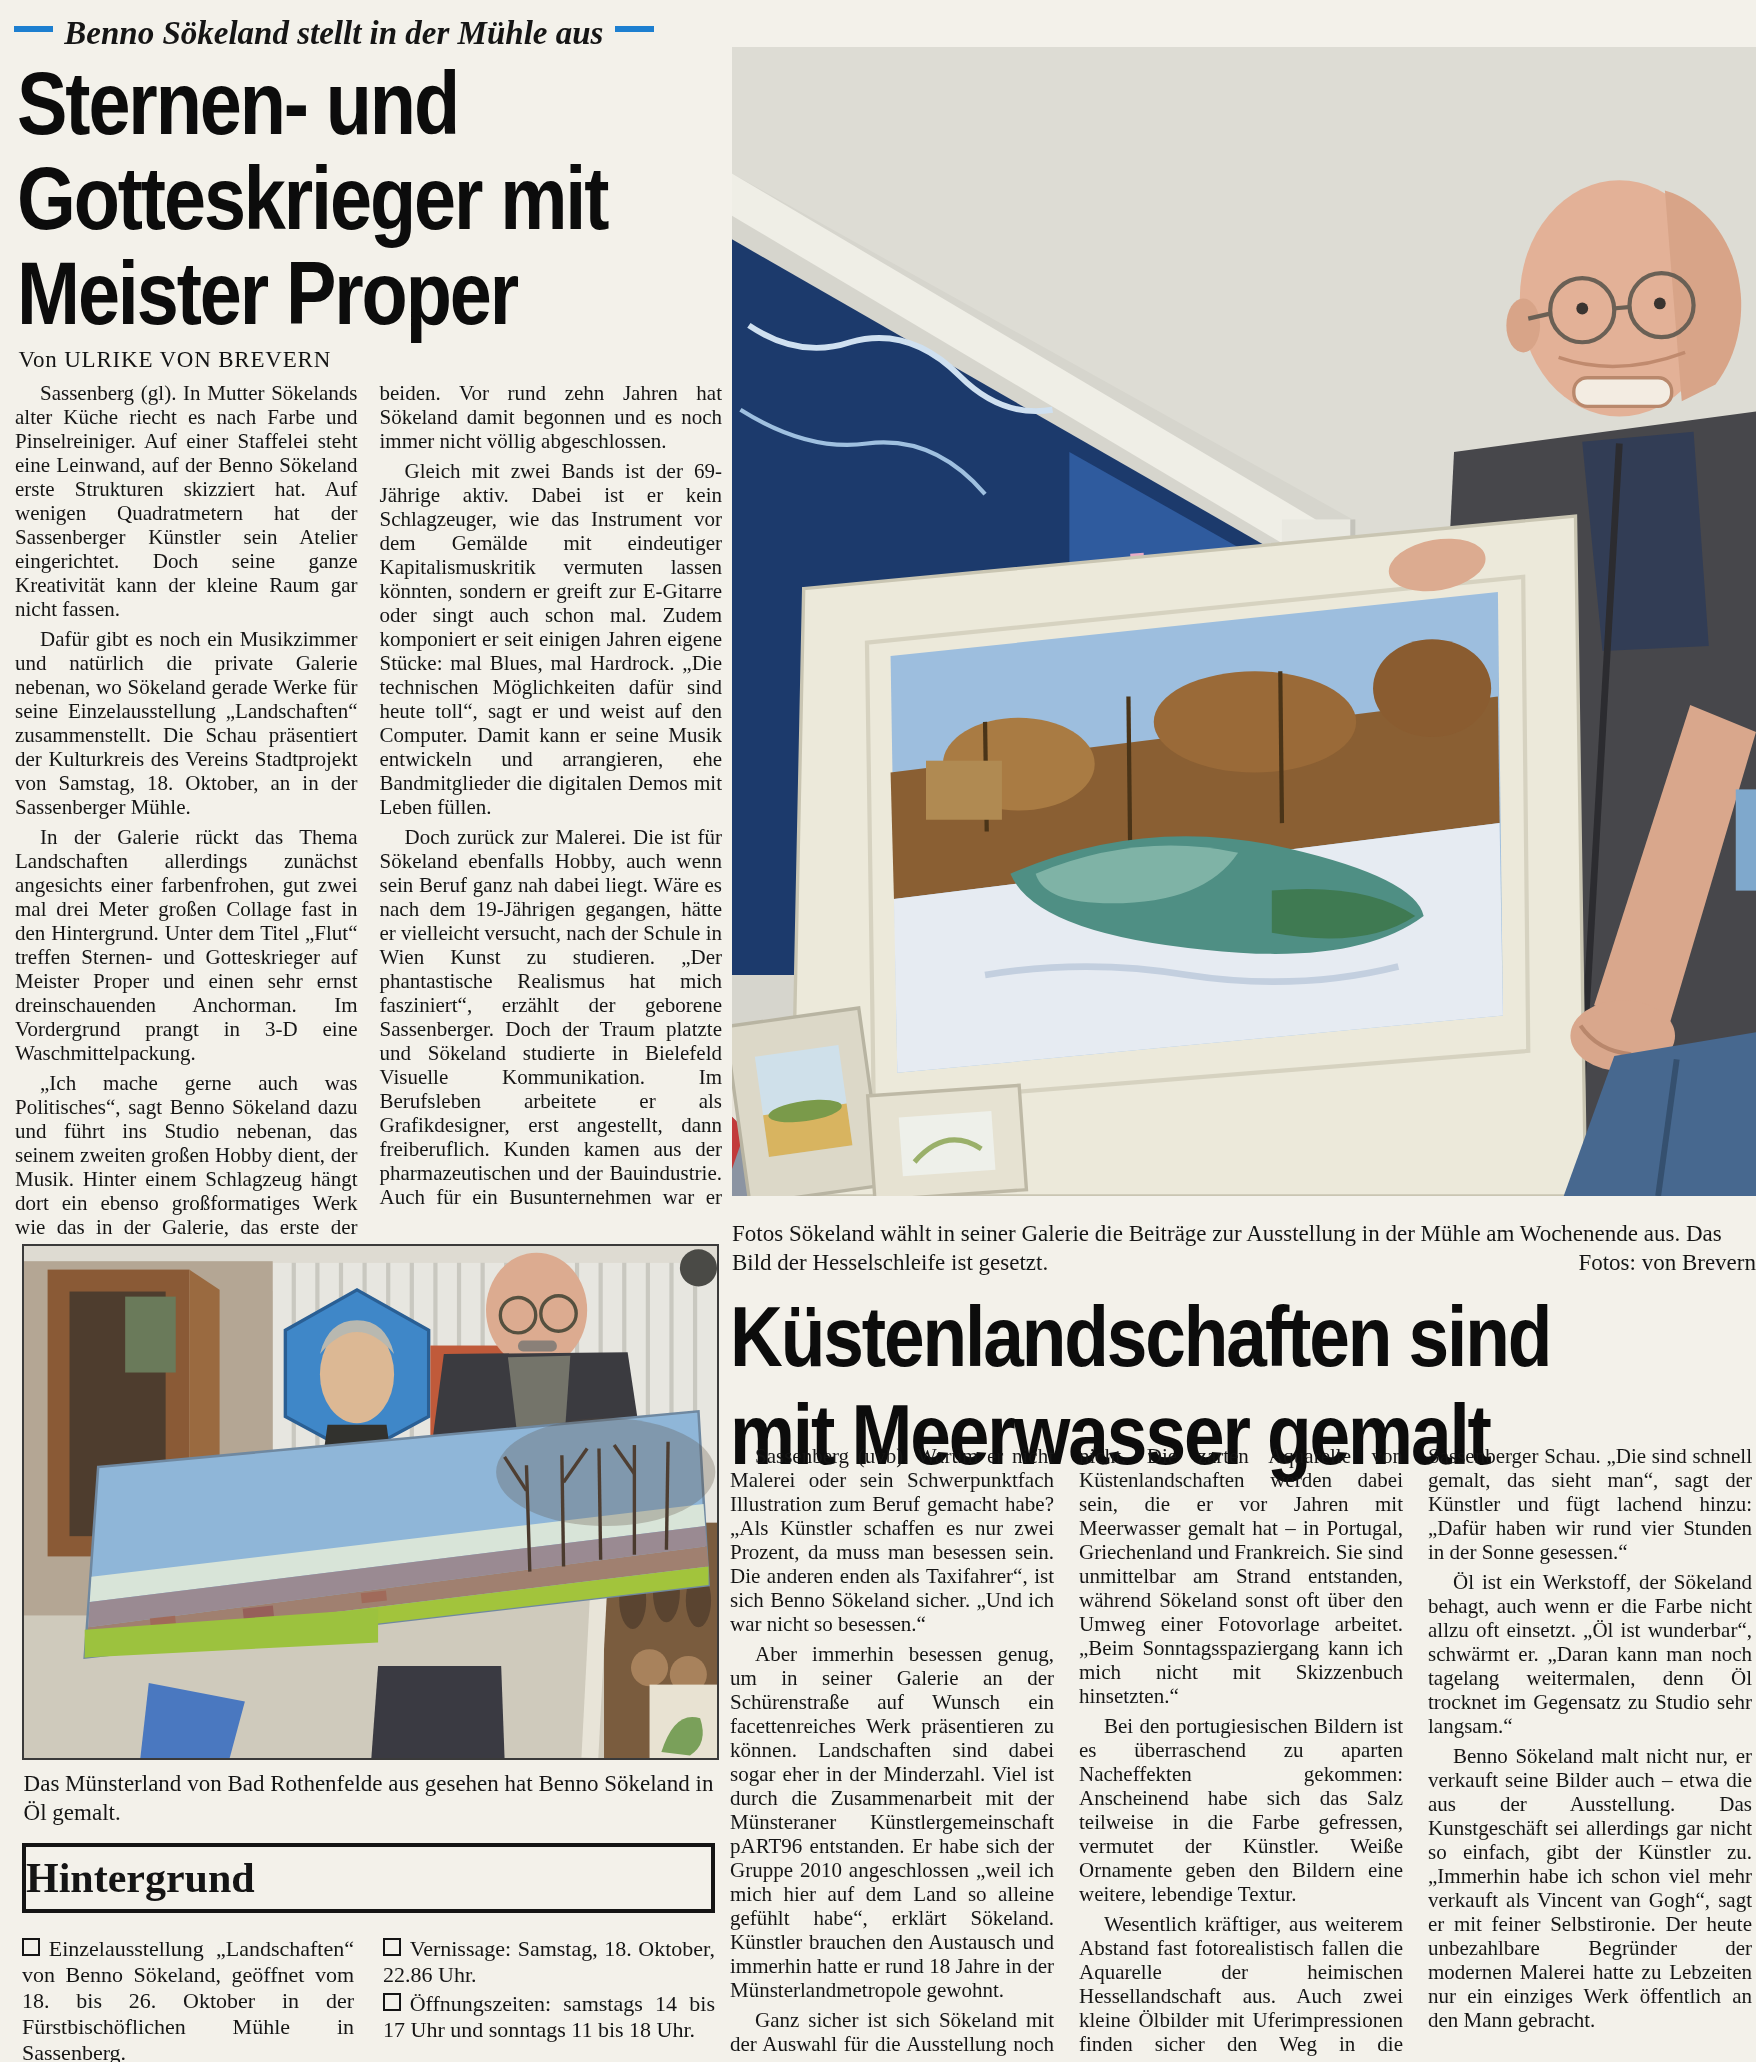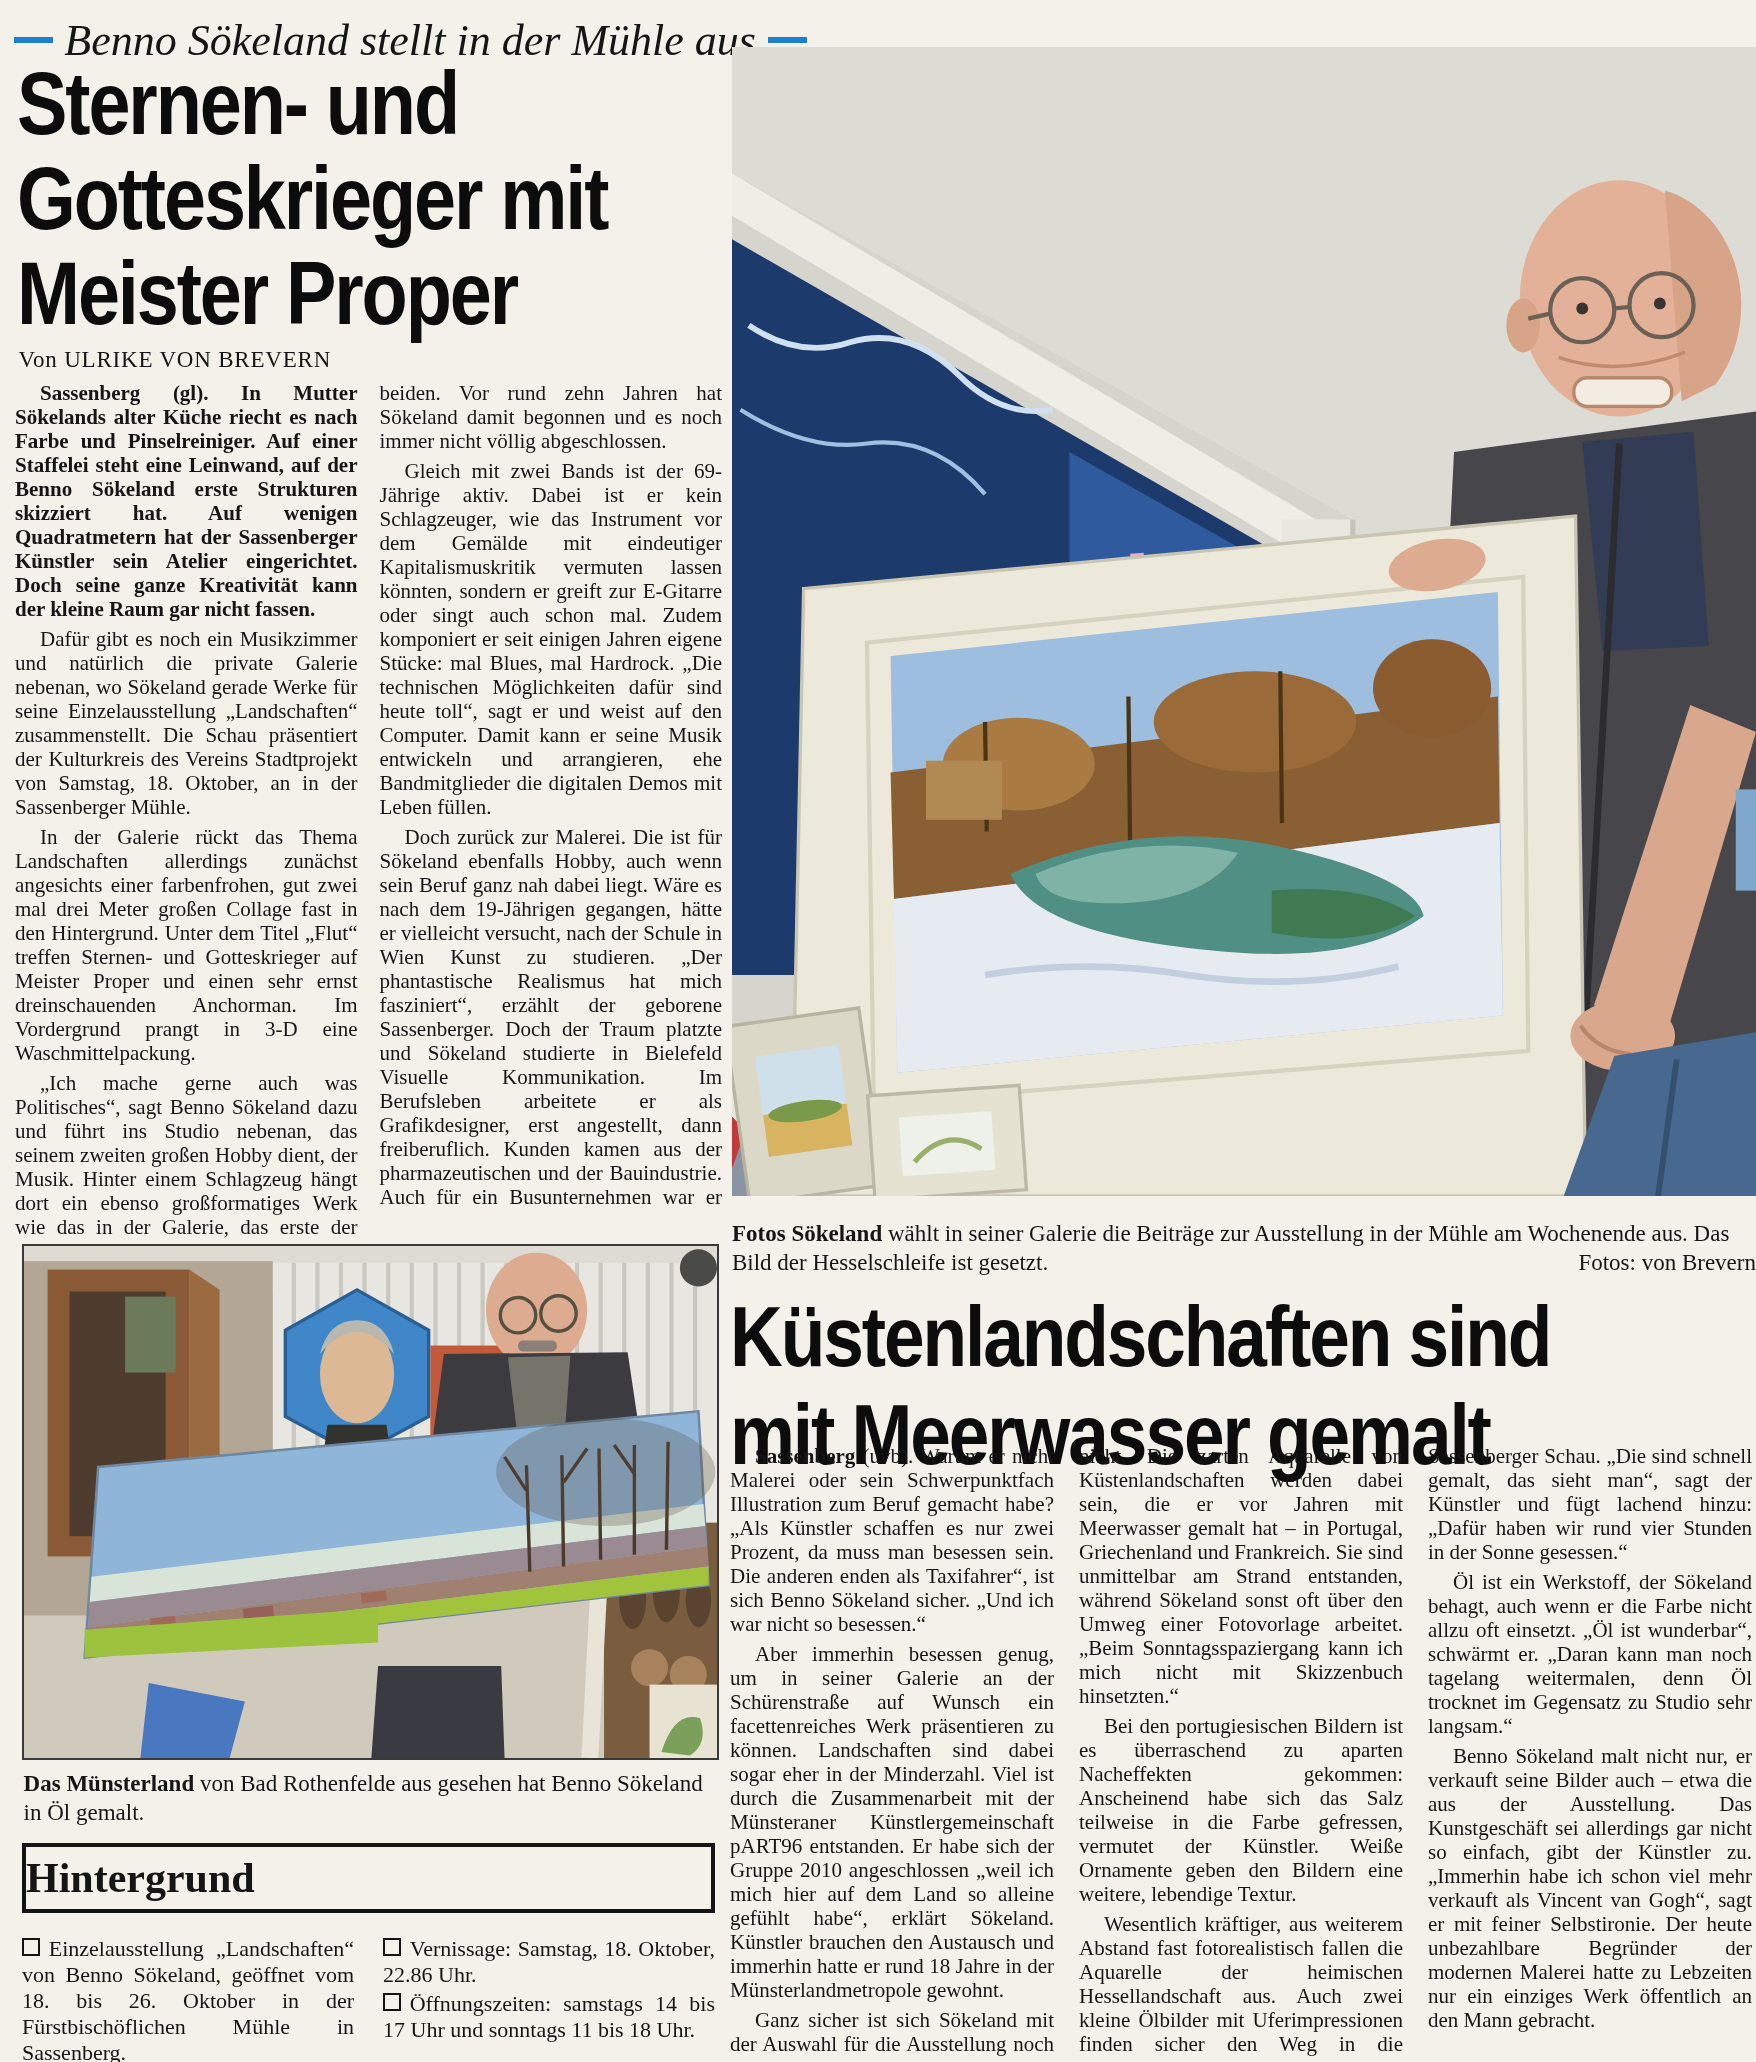--- a/index.html
+++ b/index.html
@@ -10,21 +10,21 @@
     color:#151515;
     overflow:hidden;
   }
   .abs { position:absolute; }
 
   
   .kicker { top:15px; left:13.5px; width:708px; white-space:nowrap; }
   .kicker .rule { display:inline-block; height:6.7px; width:39px; background:#1d7fd0; vertical-align:11.8px; }
   .kicker .ktext {
     display:inline-block; margin:0 11.8px;
-    font-style:italic; font-weight:normal; font-size:44px;
+    font-style:italic; font-weight:bold; font-size:33px;
   }
 
   
   .headline {
     font-family:"Liberation Sans", sans-serif; font-weight:bold;
     color:#0c0c0c; letter-spacing:-2.5px;
     transform:scaleX(0.85); transform-origin:0 0;
     white-space:pre-line;
   }
   .h1a { left:17px; top:56px; font-size:89px; line-height:95px; }
@@ -33,21 +33,21 @@
   .byline { left:18.6px; top:347px; font-size:23px; letter-spacing:0.8px; }
 
   
   .body-text {
     text-align:justify; font-size:21px; line-height:24px;
     column-fill:auto; overflow:hidden;
   }
   .body-text p { margin:0 0 5.9px 0; text-indent:25px; }
   .a1 { left:15px; top:381px; width:707px; height:869px; column-count:2; column-gap:22px; }
   .a2 { left:730px; top:1444px; width:1022px; height:619px; column-count:3; column-gap:25px; }
-  .bold { font-weight:bold; }
+  .bold { font-weight:normal; }
 
   
   .photo { overflow:hidden; background:#d4d3cb; }
   .photo-main { left:732px; top:47px; width:1024px; height:1149px; }
   .photo-2 { left:23.6px; top:1246px; width:693px; height:512px; outline:2.5px solid #3a3a3a; }
   .photo svg { display:block; width:100%; height:100%; }
 
   
   .caption { font-size:23px; line-height:29px; }
   .cap-main { left:732px; top:1219px; width:1024px; }

